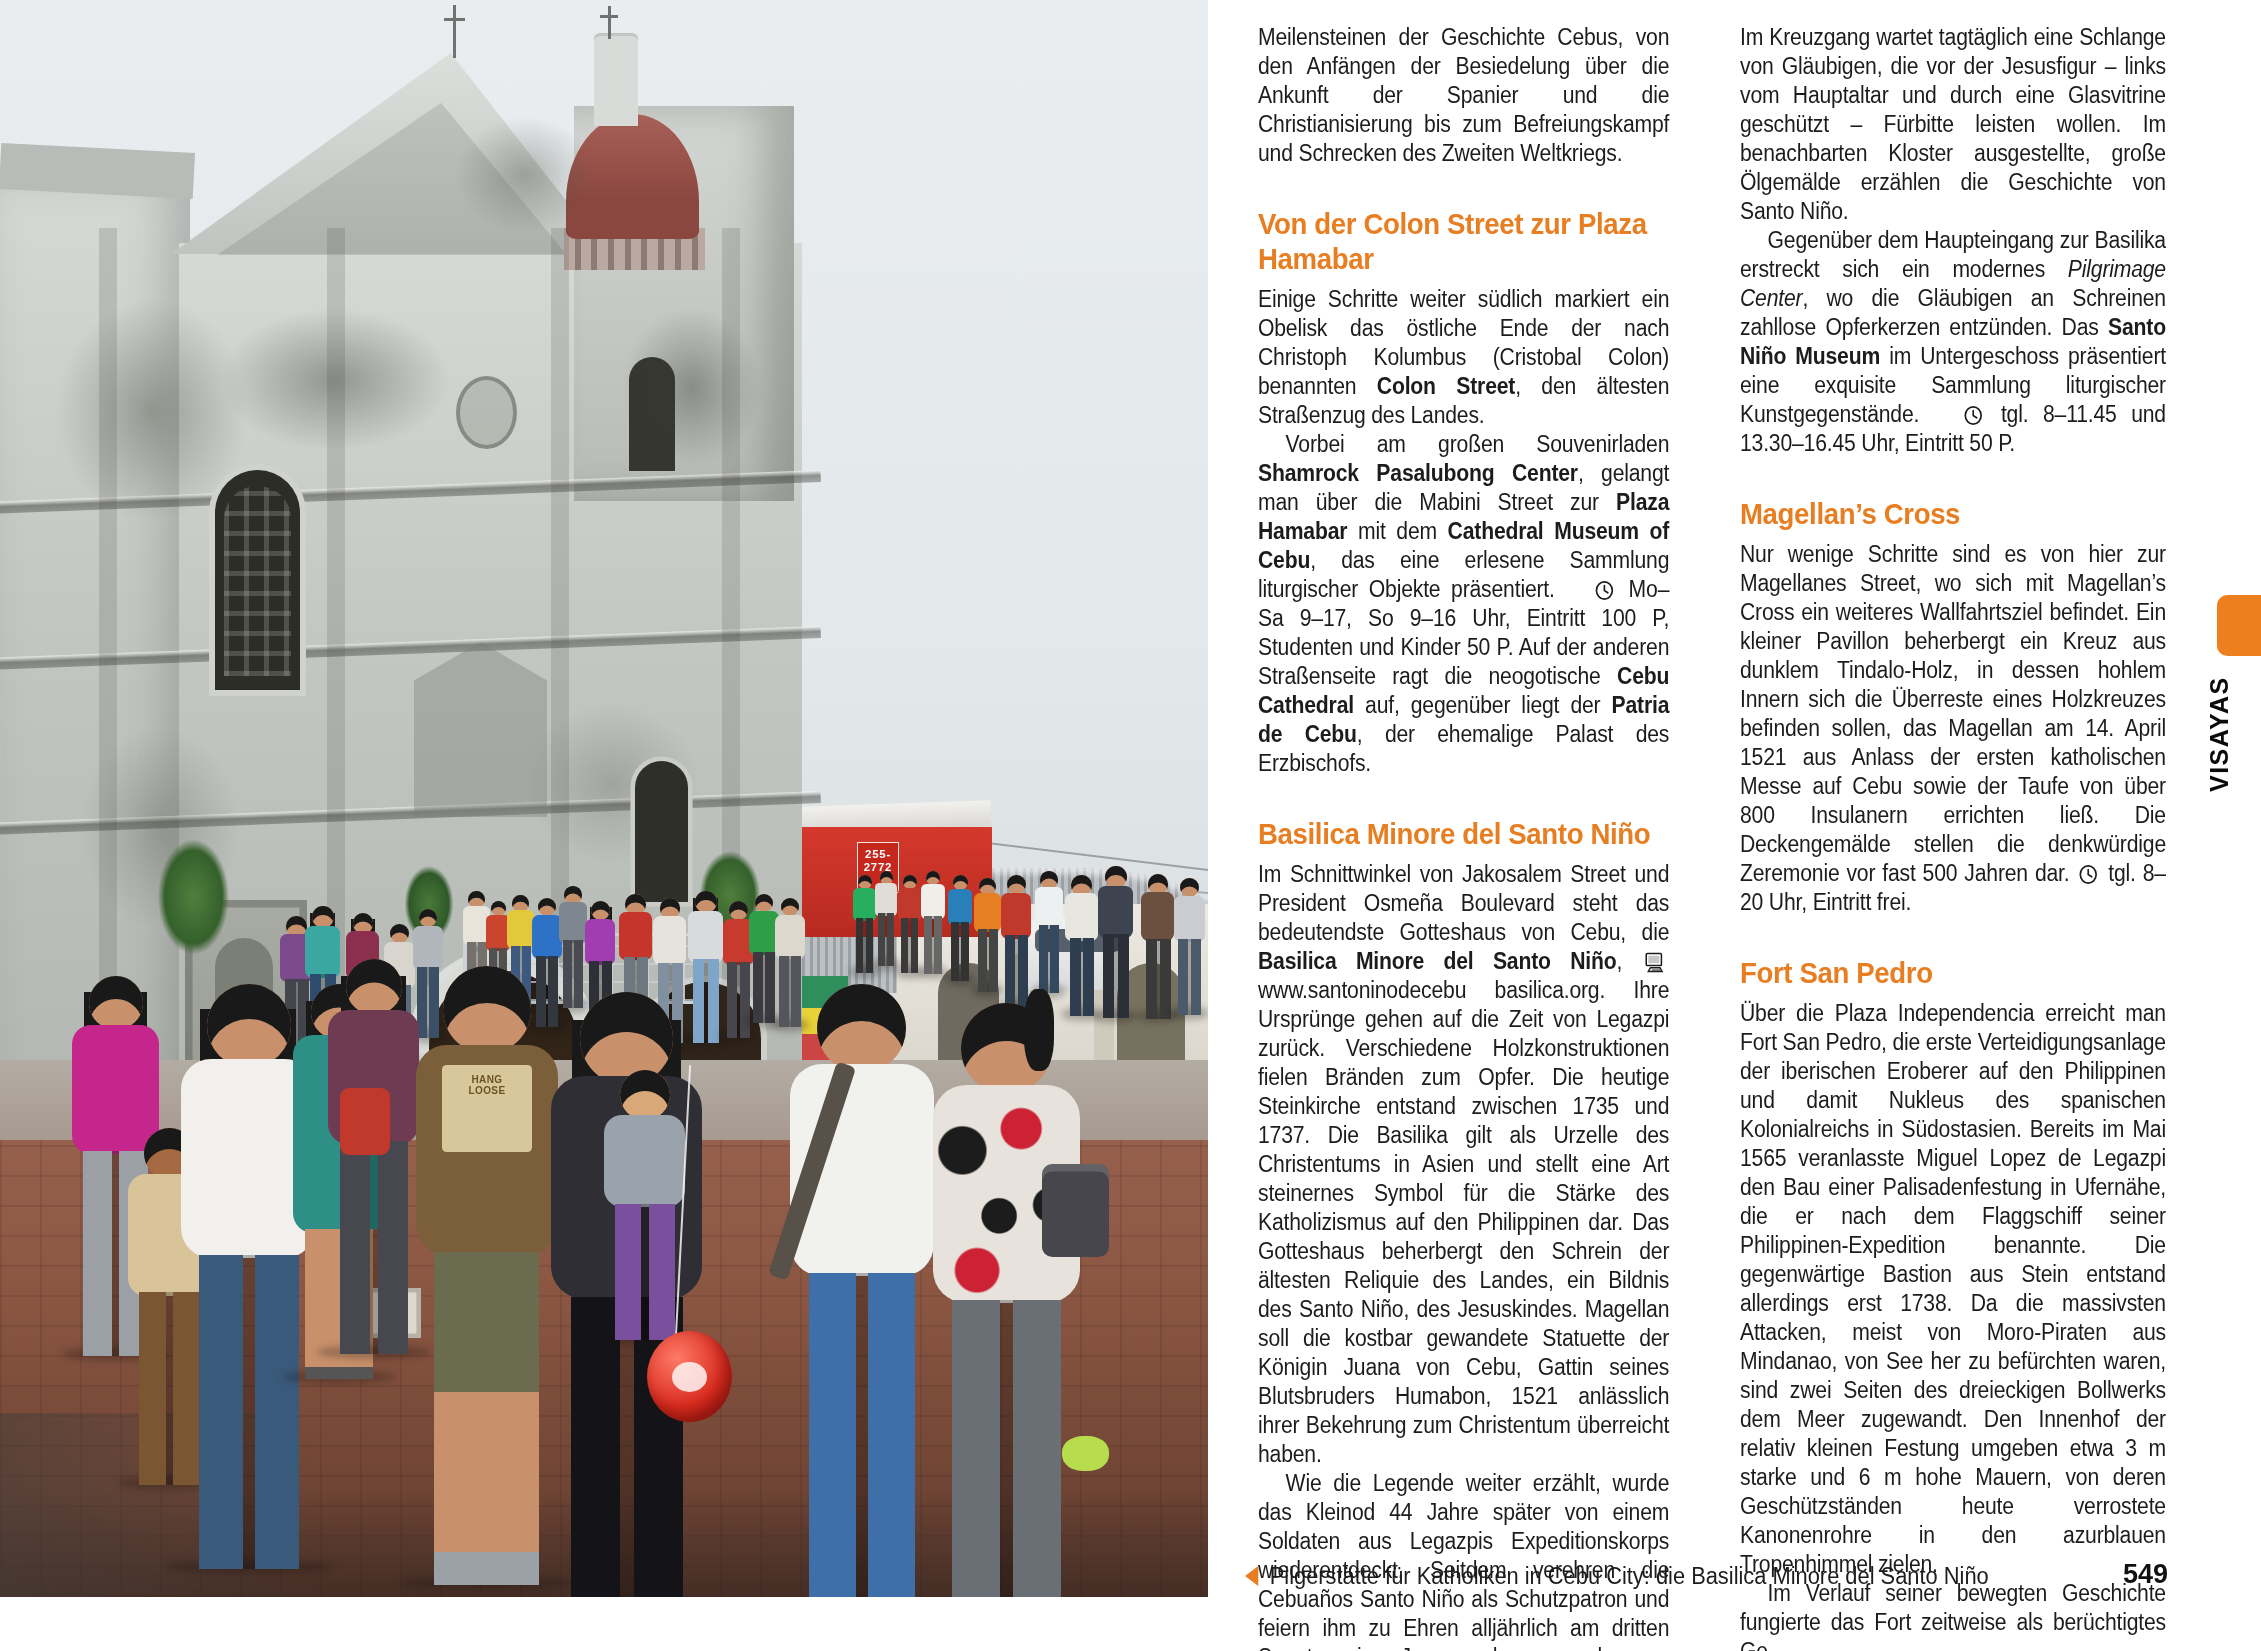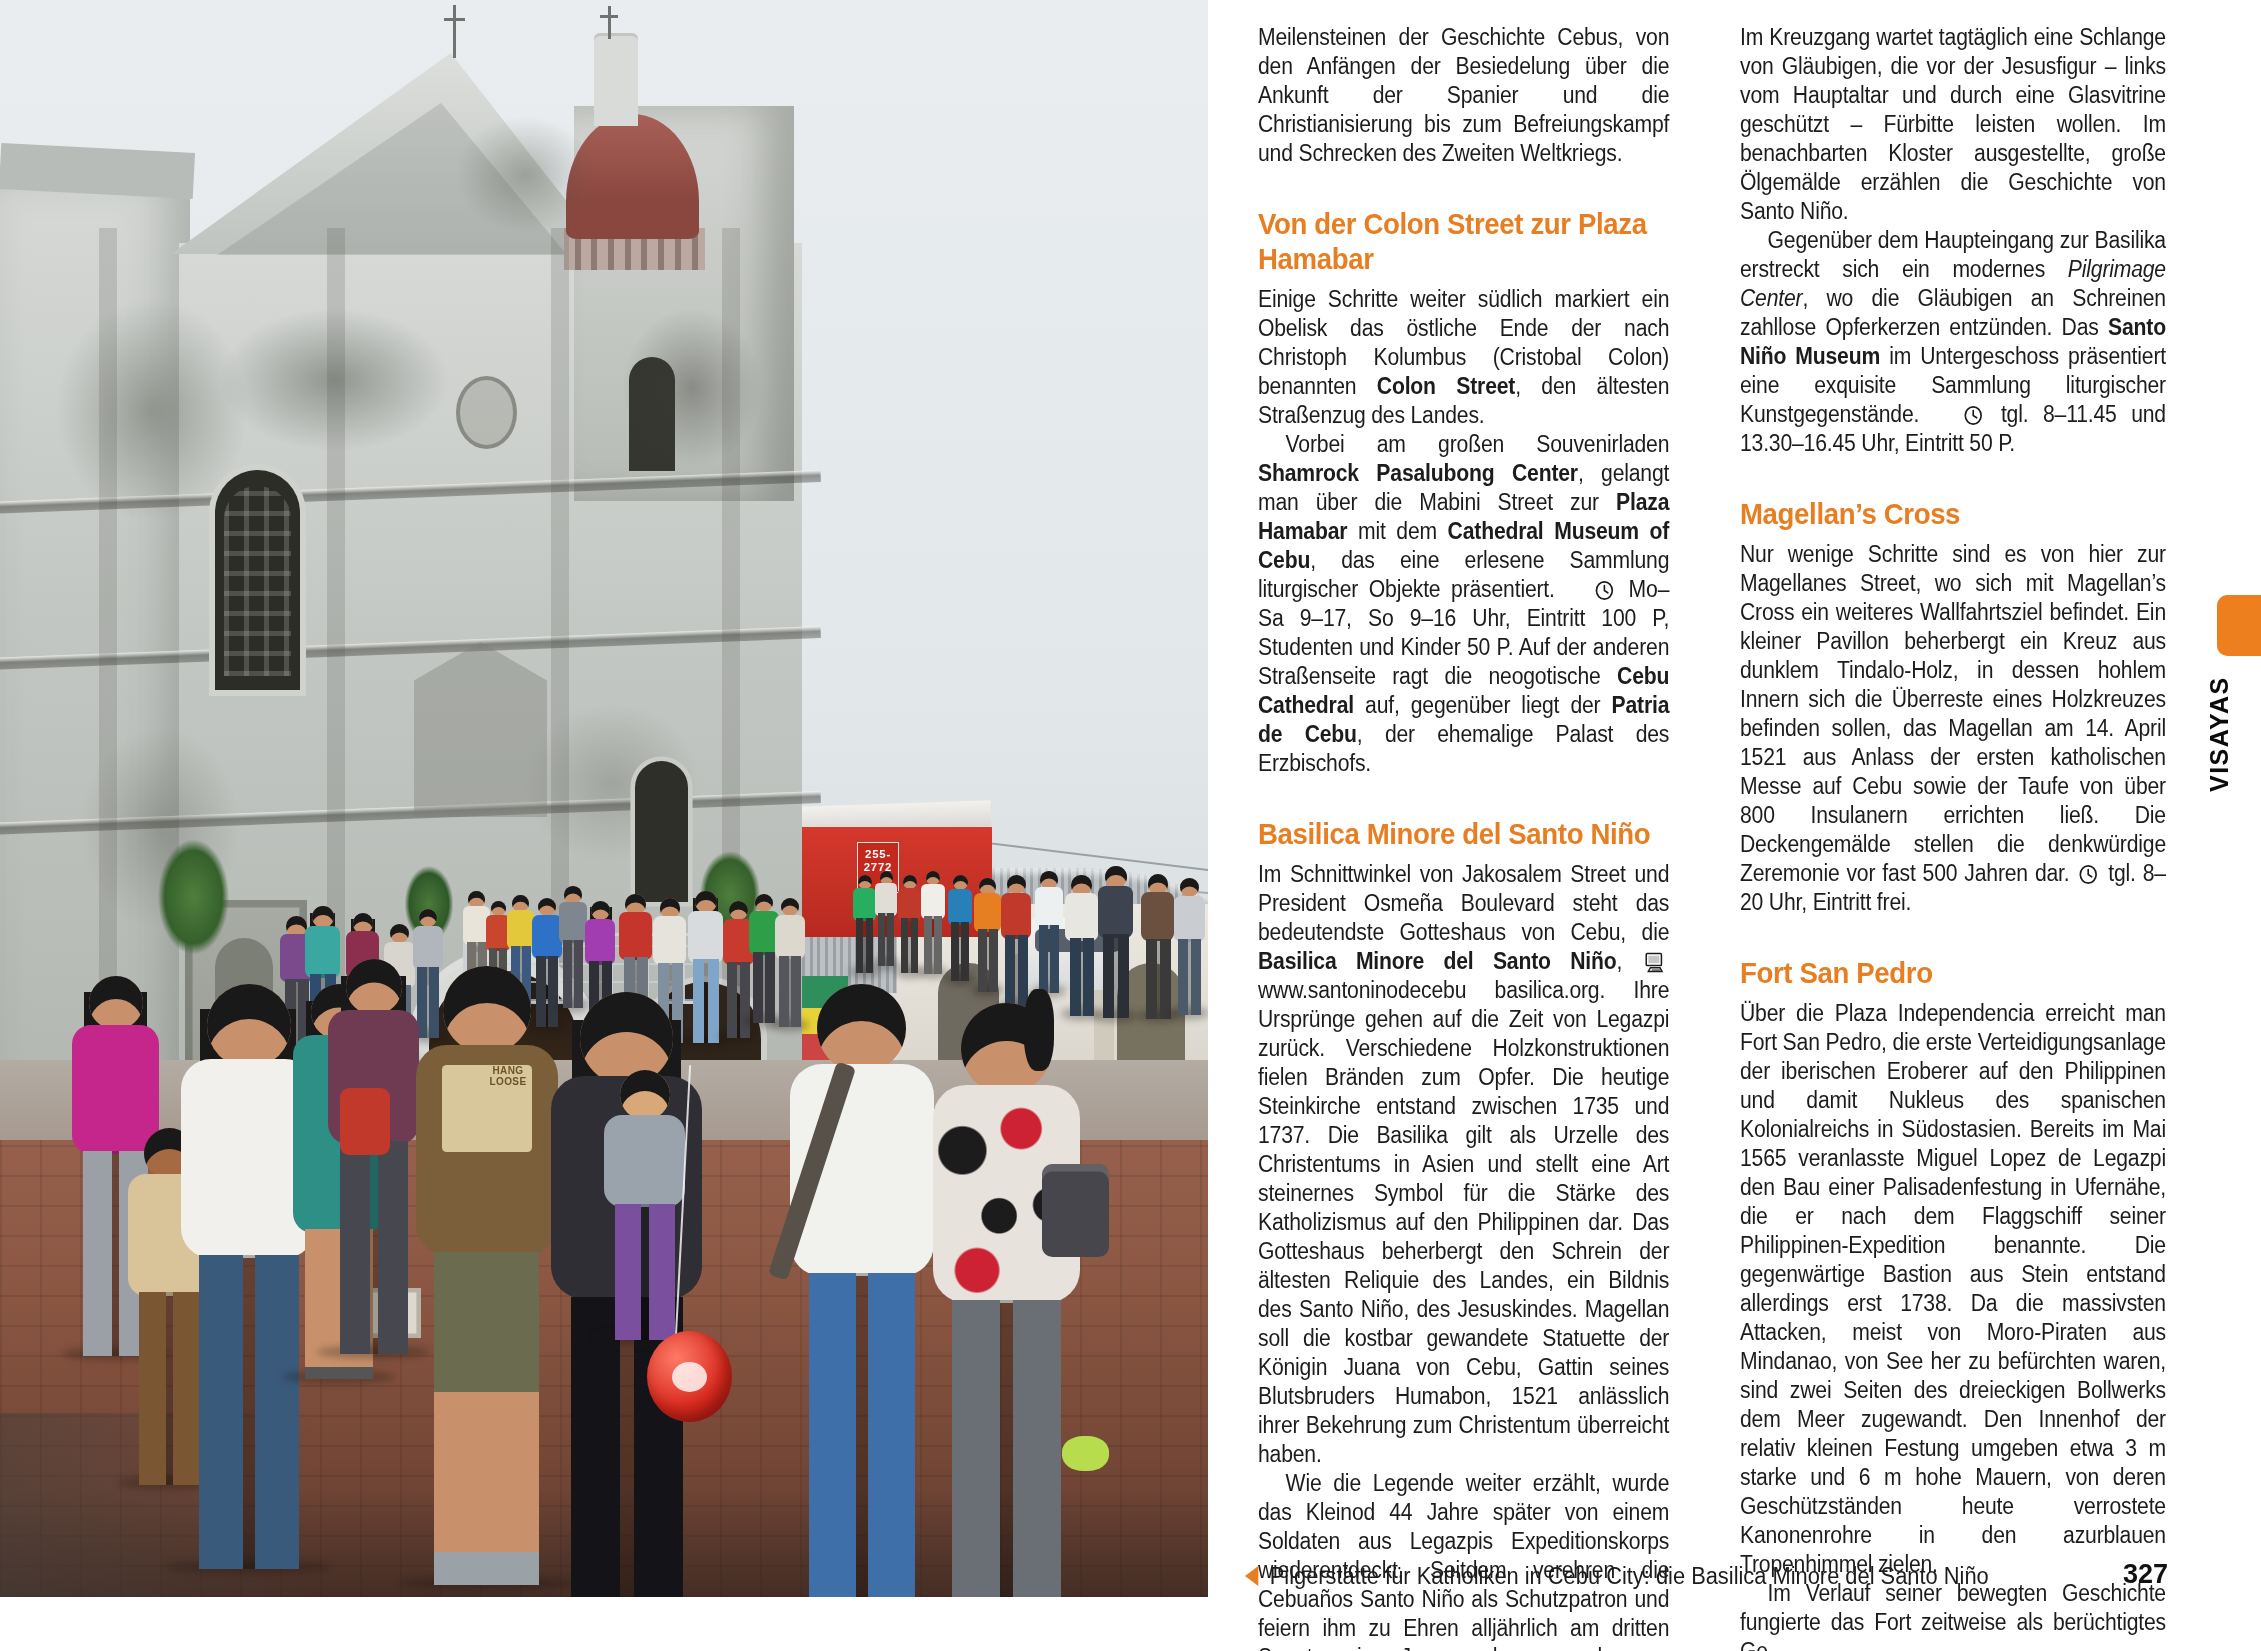--- a/index.html
+++ b/index.html
@@ -360,21 +360,21 @@
       <div style="position:absolute;left:0;top:51px;width:91px;height:134px;border-radius:20px;background:#6e3b52;"></div>
       <div style="position:absolute;left:12px;top:182px;width:68px;height:213px;background:linear-gradient(90deg,#474750 0 44%,rgba(0,0,0,.28) 44% 56%,#474750 56%);"></div>
     </div>
     <div style="left:340px;top:1088px;width:50px;height:67px;border-radius:9px;background:#c0392b;"></div>
     <div style="left:416px;top:966px;width:142px;height:619px;">
       <div style="position:absolute;left:-12%;bottom:-4.6px;width:124%;height:13.7px;background:rgba(25,18,14,.28);border-radius:50%;filter:blur(3.8px);"></div>
       <div style="position:absolute;left:27px;top:0;width:88px;height:88px;border-radius:50%;background:#c8916b;box-shadow:inset 0 37px 0 #191919;"></div>
       <div style="position:absolute;left:0;top:79px;width:142px;height:210px;border-radius:31px;background:#7a5f3a;"></div>
       <div style="position:absolute;left:18px;top:286px;width:105px;height:333px;background:linear-gradient(180deg,#6b6b4f 0 42%,#c8916b 42% 90%,#9aa2a8 90%);"></div>
       <div style="position:absolute;left:18%;top:16%;width:64%;height:14%;background:#d8c79a;border-radius:4.6px;">
-        <div class="print-text" style="position:absolute;top:0;color:#6b5327;padding-left:21px;">HANG<br>LOOSE</div>
+        <div class="print-text" style="position:absolute;top:9px;color:#6b5327;">HANG<br>LOOSE</div>
       </div>
     </div>
     <div style="left:551px;top:992px;width:151px;height:657px;">
       <div style="position:absolute;left:21px;top:28px;width:109px;height:217px;background:#191919;border-radius:0 0 42% 42%;"></div>
       <div style="position:absolute;left:29px;top:0;width:93px;height:93px;border-radius:50%;background:#c8916b;box-shadow:inset 0 40px 0 #191919;"></div>
       <div style="position:absolute;left:0;top:84px;width:151px;height:223px;border-radius:33px;background:#2e2e34;"></div>
       <div style="position:absolute;left:20px;top:305px;width:112px;height:353px;background:linear-gradient(90deg,#141418 0 44%,rgba(0,0,0,.28) 44% 56%,#141418 56%);"></div>
     </div>
     <div style="left:604px;top:1070px;width:81px;height:270px;">
       <div style="position:absolute;left:-12%;bottom:-4.6px;width:124%;height:13.7px;background:rgba(25,18,14,.28);border-radius:50%;filter:blur(3.8px);"></div>
@@ -431,17 +431,17 @@
           </svg></span><span> tgl. 8–20 Uhr, Eintritt frei.</span></p>
       <h3>Fort San Pedro</h3>
       <p><span>Über die Plaza Independencia erreicht man Fort San Pedro, die erste Verteidigungsanlage der iberischen Eroberer auf den Philippinen und damit Nukleus des spanischen Kolonialreichs in Südostasien. Bereits im Mai 1565 veranlasste Miguel Lopez de Legazpi den Bau einer Palisadenfestung in Ufernähe, die er nach dem Flaggschiff seiner Philippinen-Expedition benannte. Die gegenwärtige Bastion aus Stein entstand allerdings erst 1738. Da die massivsten Attacken, meist von Moro-Piraten aus Mindanao, von See her zu befürchten waren, sind zwei Seiten des dreieckigen Bollwerks dem Meer zugewandt. Den Innenhof der relativ kleinen Festung umgeben etwa 3 m starke und 6 m hohe Mauern, von deren Geschützständen heute verrostete Kanonenrohre in den azurblauen Tropenhimmel zielen.</span></p>
       <p class="indent"><span>Im Verlauf seiner bewegten Geschichte fungierte das Fort zeitweise als berüchtigtes Ge-</span></p>
     </div>
 </main>
 
 <div class="caption">
   <span class="tri"></span><span>Pilgerstätte für Katholiken in Cebu City: die Basilica Minore del Santo Niño</span>
 </div>
-<div class="pagenum">327</div>
+<div class="pagenum">549</div>
 
 <div class="tab-block"></div>
 <div class="tab-label">VISAYAS</div>
 
 
 </body></html>

